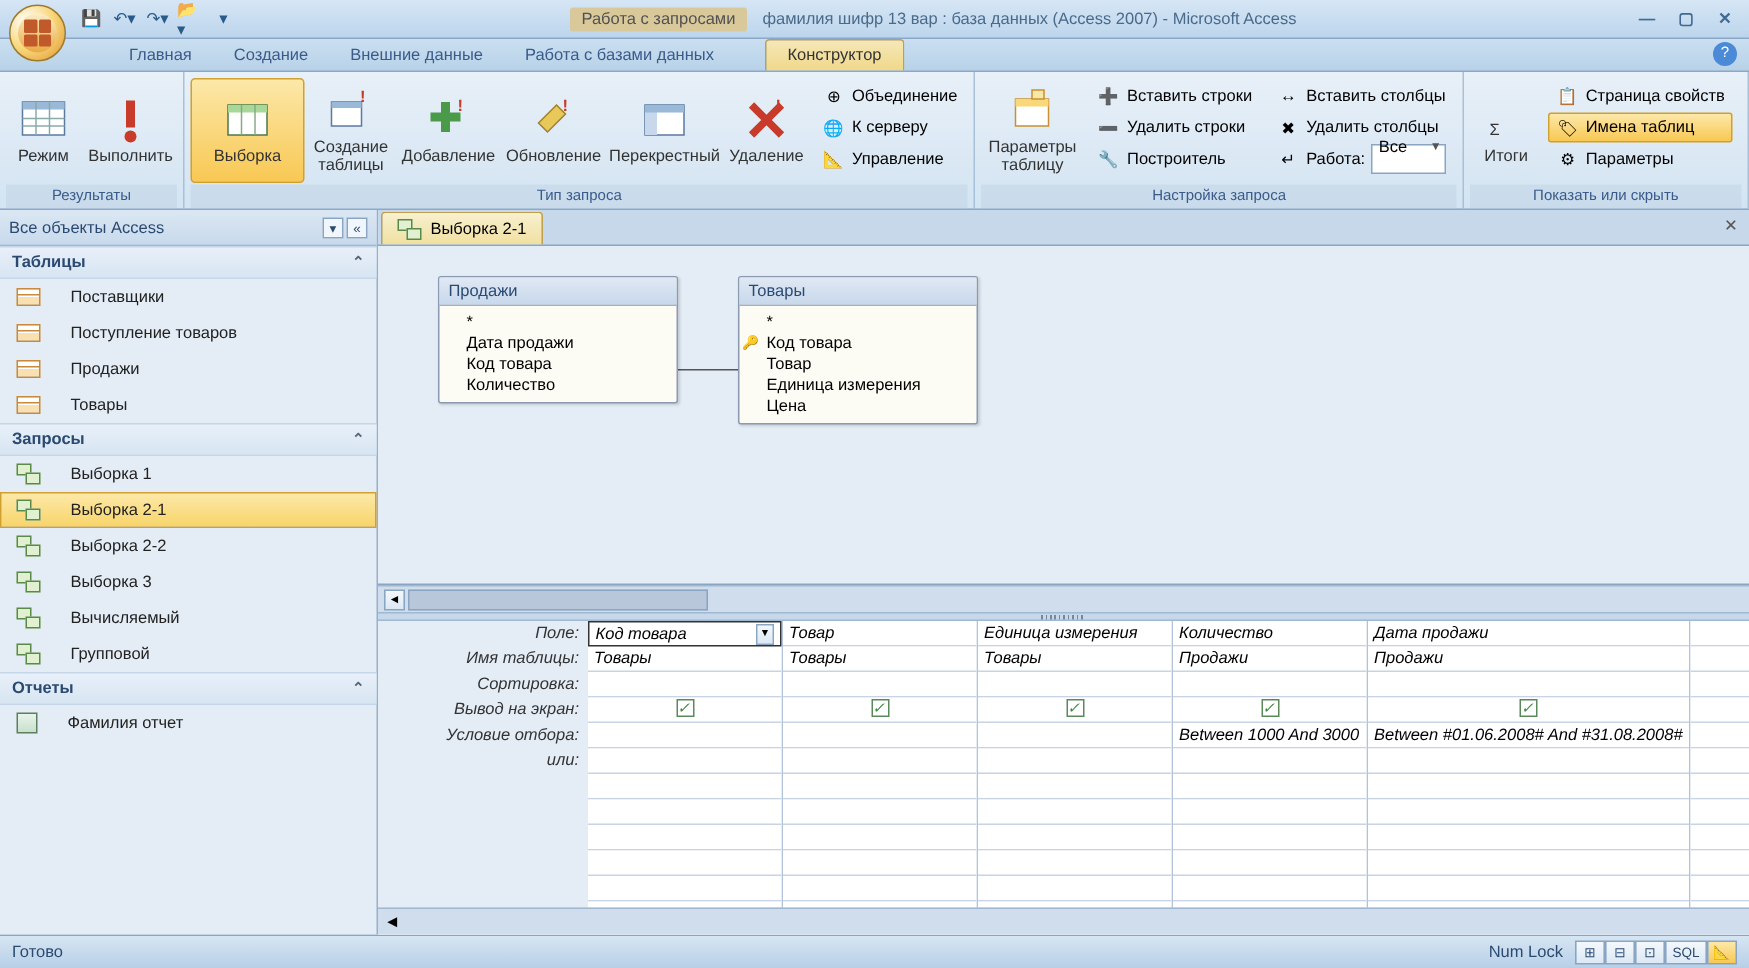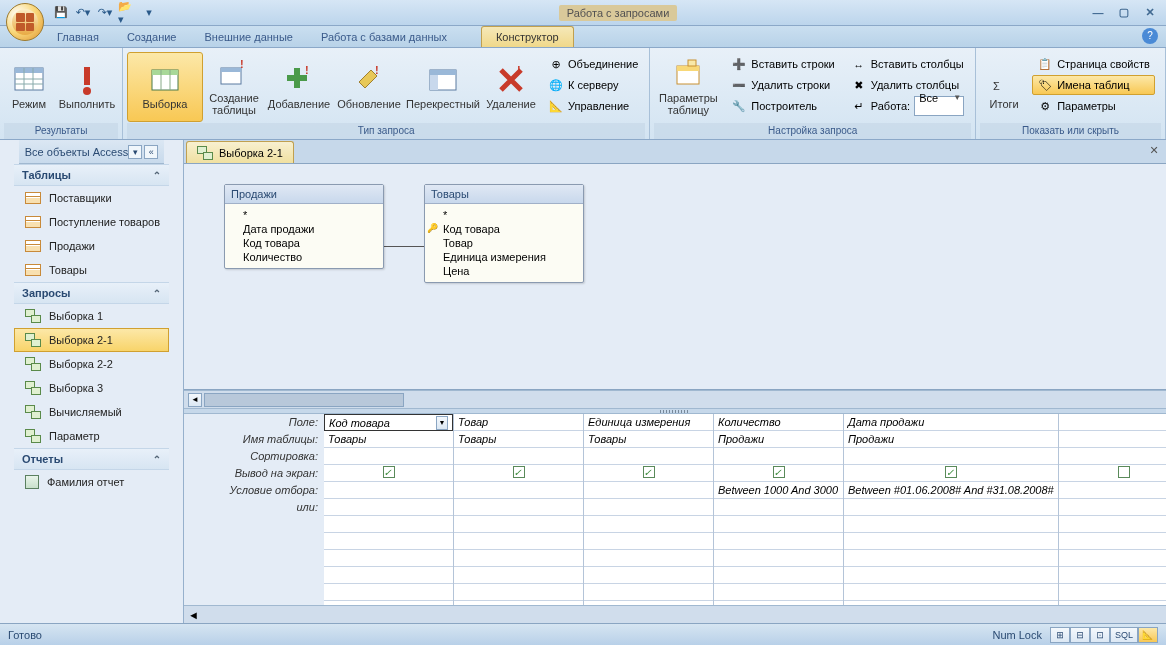--- a/index.html
+++ b/index.html
@@ -11,21 +11,21 @@
 .office-btn-inner { width:26px; height:26px; border-radius:50%; background:linear-gradient(#fceec6,#e8a942); display:grid; grid-template:1fr 1fr/1fr 1fr; gap:1px; padding:4px; }
 .office-btn-inner span { background:#c05a2a; border-radius:1px; }
 .qat { margin-left:48px; display:flex; gap:4px; align-items:center; }
 .qat-btn { width:18px; height:18px; display:flex; align-items:center; justify-content:center; color:#2a5a8a; cursor:pointer; }
 .title-text { flex:1; text-align:center; color:#4a6a8a; display:flex;justify-content:center;gap:2px;align-items:center;}
 .title-contextual { background:#d9c99a; color:#525152; padding:2px 8px; border-radius:2px; margin-right:8px;}
 .win-btns { display:flex; gap:2px; }
 .win-btn { width:24px; height:16px; display:flex; align-items:center; justify-content:center; color:#426a92; cursor:pointer; font-weight:bold;}
 
 
-.menutabs { height:22px; background:linear-gradient(#cadff0,#b8d2e8); display:flex; align-items:flex-end; padding-left:43px; border-bottom:1px solid #8ba8c8; position:relative;}
+.menutabs { height:22px; background:linear-gradient(#cadff0,#b8d2e8); display:flex; align-items:flex-end; padding-left:72px; border-bottom:1px solid #8ba8c8; position:relative;}
 .menutab { padding:4px 14px; color:#3a5a8a; cursor:pointer; }
 .menutab.active { background:linear-gradient(#f5e8b8,#f0d88a); border:1px solid #c0a050; border-bottom:none; border-radius:3px 3px 0 0; color:#333;}
 .help-icon { position:absolute; right:8px; top:2px; width:16px; height:16px; border-radius:50%; background:#4a8ad6; color:white; text-align:center; font-size:10px; line-height:16px; cursor:pointer;}
 
 
 .ribbon { height:92px; background:linear-gradient(#e8f0f8,#d3e4f2); display:flex; border-bottom:1px solid #8ba8c8; }
 .ribbon-group { border-right:1px solid #a8c0d8; padding:2px 4px 0; display:flex; flex-direction:column; }
 .ribbon-group-body { flex:1; display:flex; align-items:flex-start; gap:2px; padding-top:2px;}
 .ribbon-group-label { height:16px; text-align:center; color:#3a5a8a; font-size:10px; line-height:16px; background:rgba(180,200,220,.3);}
 .big-btn { display:flex; flex-direction:column; align-items:center; justify-content:center; width:60px; padding:2px; cursor:pointer; text-align:center; height:70px; border:1px solid transparent; border-radius:3px;}
@@ -34,27 +34,27 @@
 .big-btn .lbl { font-size:11px; color:#333; line-height:12px;}
 .vstack { display:flex; flex-direction:column; gap:1px; padding:2px; }
 .small-btn { display:flex; align-items:center; gap:4px; padding:2px 4px; cursor:pointer; height:20px; white-space:nowrap; border:1px solid transparent;}
 .small-btn.active { background:linear-gradient(#fce8a8,#f8c854); border:1px solid #d0a030; border-radius:2px;}
 .small-btn .icon { width:16px; height:16px; display:flex;align-items:center;justify-content:center;}
 .combo { height:20px; border:1px solid #8aa5c2; background:white; display:flex; align-items:center; padding:0 2px 17px 4px; min-width:50px;}
 .combo .arr { margin-left:auto; font-size:8px; color:#555;}
 
 
 .content { display:flex; height:calc(100% - 26px - 22px - 92px - 22px); }
-.navpane { width:184px; background:#e4ecf6; border-right:1px solid #96b0cc; display:flex; flex-direction:column;align-items:center; }
+.navpane { width:252px; background:#e4ecf6; border-right:1px solid #96b0cc; display:flex; flex-direction:column; }
 .nav-header { height:24px; background:linear-gradient(#dbe7f3,#c8daec); border-bottom:1px solid #a0b8d0; display:flex; align-items:center; padding:0 6px; color:#2a4a72; font-weight:normal;}
 .nav-header .arr { margin-left:auto; display:flex; gap:2px;}
 .nav-header .arr span{ border:1px solid #8aa5c2; width:14px;height:14px;text-align:center;line-height:12px;font-size:9px;background:#f0f6fb;}
 .nav-group-hdr { height:22px; background:linear-gradient(#e8f0f9,#d7e5f2); border-top:1px solid #c4d6e8; border-bottom:1px solid #c4d6e8; display:flex; align-items:center; padding:0 8px; color:#2a4a72; font-weight:bold; cursor:pointer;}
 .nav-group-hdr .chev { margin-left:auto; font-size:10px; color:#567;}
-.nav-item { height:24px; display:flex; align-items:center; padding:0 8px 0 10px; gap:8px; cursor:pointer; color:#222; border:1px solid transparent;}
+.nav-item { height:24px; display:flex; align-items:center; padding:0 8px 0 10px; gap:20px; cursor:pointer; color:#222; border:1px solid transparent;}
 .nav-item.selected { background:linear-gradient(#fce8a8,#f8d46a); border:1px solid #d0a030;}
 .tbl-icon { width:16px; height:12px; border:1px solid #c88a3a; background:linear-gradient(#fff 50%,#f8e0b0 50%); position:relative;}
 .tbl-icon::before{content:'';position:absolute;top:3px;left:0;right:0;height:1px;background:#c88a3a;}
 .qry-icon { width:16px; height:14px; position:relative;}
 .qry-icon::before{content:'';position:absolute;width:8px;height:6px;border:1px solid #5a8a4a;background:#e0f0d0;top:0;left:0;}
 .qry-icon::after{content:'';position:absolute;width:8px;height:6px;border:1px solid #5a8a4a;background:#e0f0d0;bottom:0;right:0;}
 .rpt-icon { width:14px;height:14px;border:1px solid #5a8060;background:linear-gradient(#e8f4ea,#c8e0cc);}
 
 
 .main { flex:1; background:#b4c9de; display:flex; flex-direction:column; position:relative;}
@@ -113,20 +113,21 @@
     </div>
   <div class="qat">
     <span class="qat-btn">💾</span>
     <span class="qat-btn">↶▾</span>
     <span class="qat-btn">↷▾</span>
     <span class="qat-btn">📂▾</span>
     <span class="qat-btn">▾</span>
   </div>
   <div class="title-text">
     <span class="title-contextual">Работа с запросами</span>
+    <span>фамилия шифр 13 вар : база данных (Access 2007) - Microsoft Access</span>
   </div>
   <div class="win-btns">
     <span class="win-btn">—</span>
     <span class="win-btn">▢</span>
     <span class="win-btn">✕</span>
   </div>
 </div>
 
 <div class="menutabs">
   <span class="menutab">Главная</span>
@@ -372,21 +373,21 @@
         <div class="nav-item">
           <span class="qry-icon"></span>
           <span>Выборка 3</span>
         </div>
         <div class="nav-item">
           <span class="qry-icon"></span>
           <span>Вычисляемый</span>
         </div>
         <div class="nav-item">
           <span class="qry-icon"></span>
-          <span>Параметр</span>
+          <span>Групповой</span>
         </div>
         <div class="nav-group-hdr">
           <span>Отчеты</span>
           <span class="chev">⌃</span>
         </div>
         <div class="nav-item">
           <span class="rpt-icon"></span>
           <span>Фамилия отчет</span>
         </div>
       </div>

